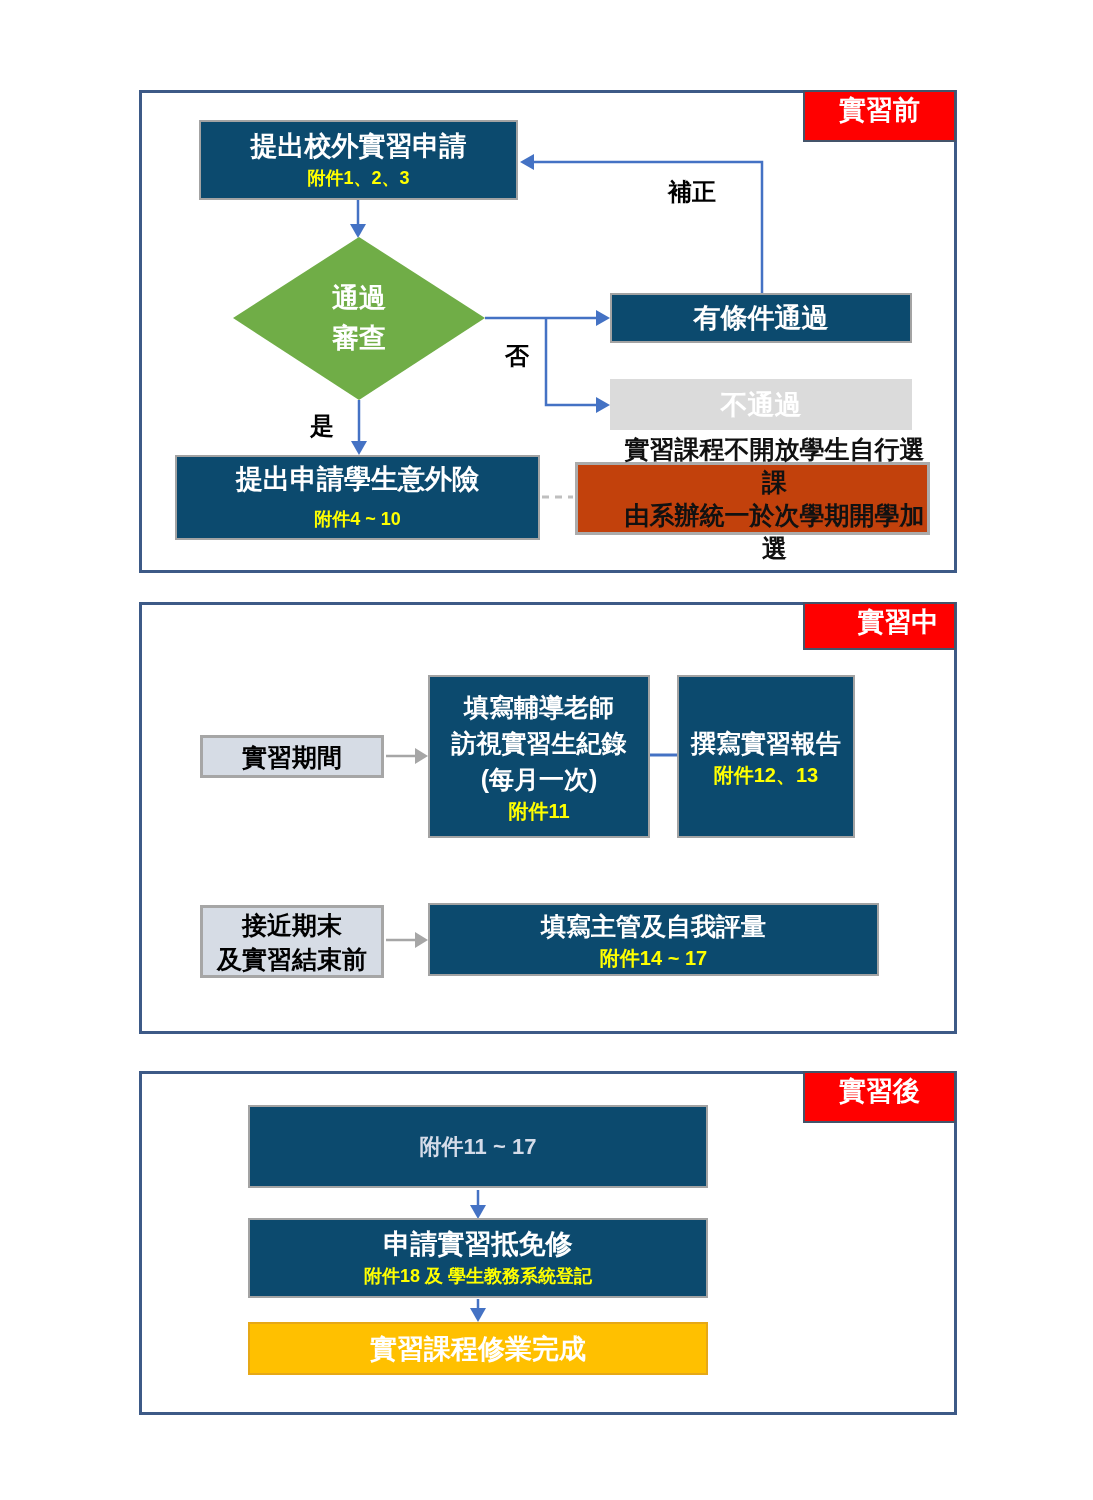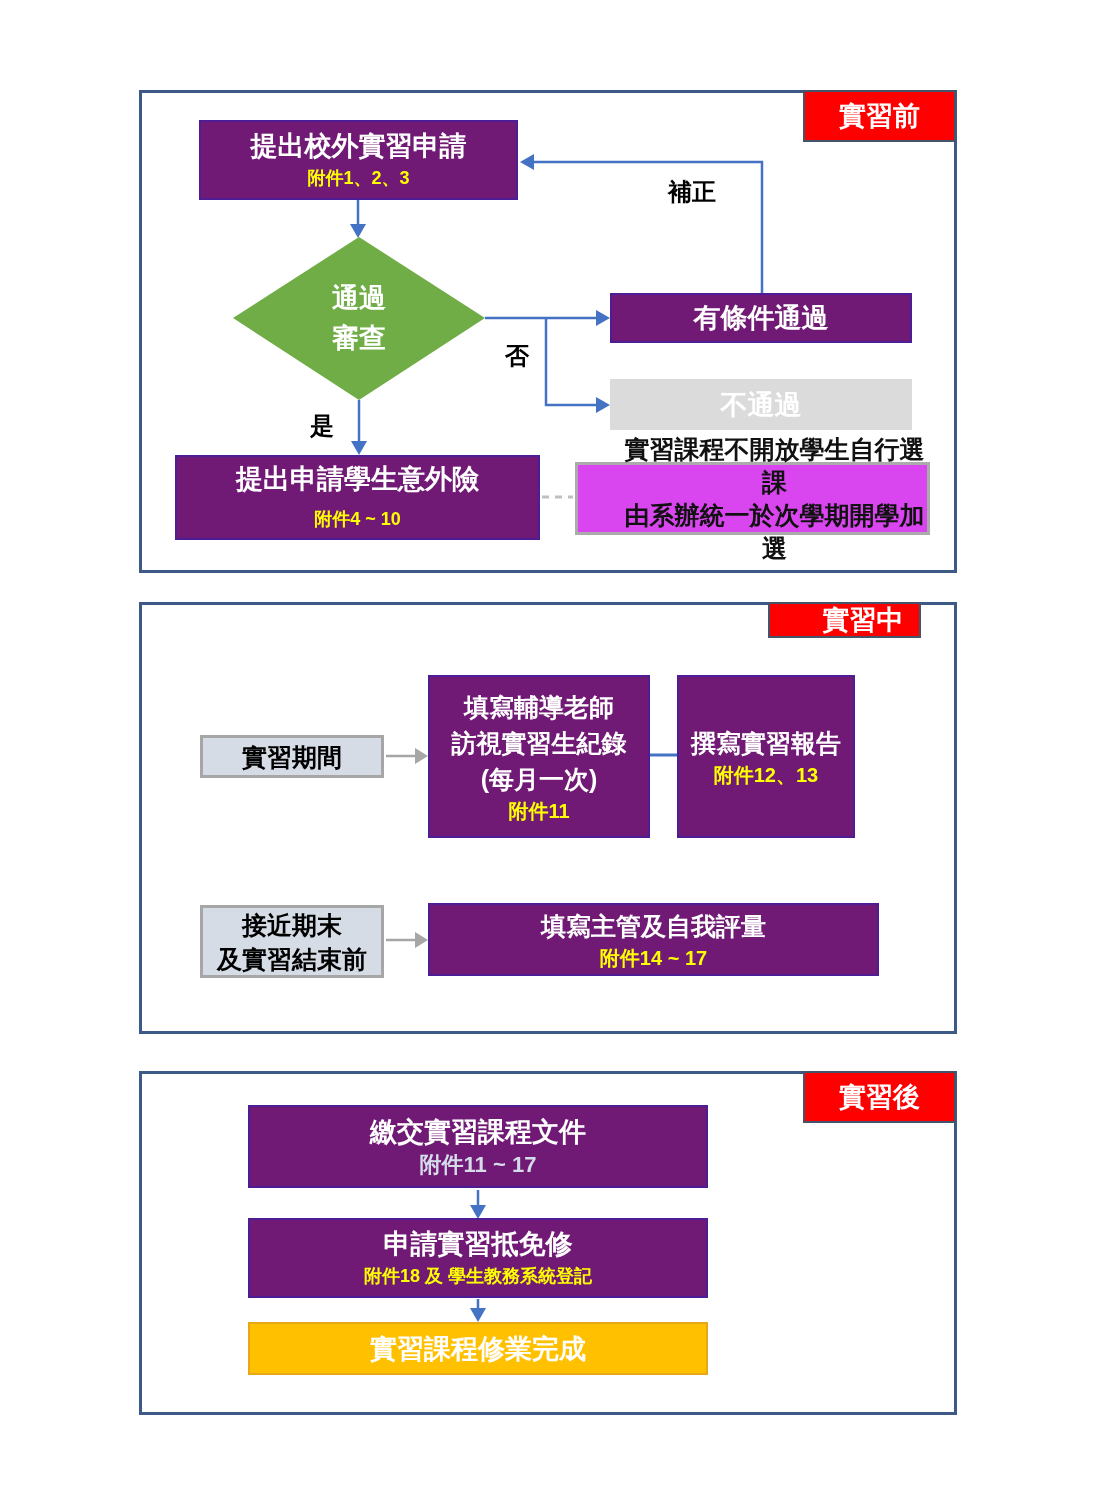--- a/index.html
+++ b/index.html
@@ -13,45 +13,45 @@
   }
   #panel-pre    { left:139px; top:90px;   width:818px; height:483px; }
   #panel-during { left:139px; top:602px;  width:818px; height:432px; }
   #panel-post   { left:139px; top:1071px; width:818px; height:344px; }
 
   #flow-svg { position:absolute; left:0; top:0; width:1093px; height:1500px; }
 
   .tab {
     position:absolute; background:#FF0000; border:2px solid #44546A;
     color:#ffffff; font-weight:bold; font-size:27px; box-sizing:border-box;
-    display:flex; align-items:center; justify-content:center;
+    display:flex; justify-content:center;
   }
   #tab-pre    { left:803px; top:90px;   width:153px; height:52px; }
-  #tab-during { left:768px; top:602px;  width:153px; height:36px;padding-left:37px; }
+  #tab-during { left:803px; top:602px;  width:153px; height:48px;padding-left:37px; }
   #tab-post   { left:803px; top:1071px; width:153px; height:52px; }
 
   .bluebox {
-    position:absolute; background:#701a75; border:2px solid #4c1d95;
+    position:absolute; background:#0c4a6e; border:2px solid #a3a3a3;
     box-sizing:border-box; display:flex; flex-direction:column;
     align-items:center; justify-content:center;
     color:#ffffff; font-weight:bold; text-align:center;
   }
   .title    { font-size:27px; line-height:36px; }
   .subtitle { font-size:18px; line-height:29px; color:#FFFF00; }
   .subtle   { font-size:22px; line-height:30px; color:#D5DCE9; }
 
   #box-apply       { left:199px; top:120px;  width:319px; height:80px; }
   #box-conditional { left:610px; top:293px;  width:302px; height:50px; }
   #box-fail        { left:610px; top:379px;  width:302px; height:51px;
                      background:#DBDBDB; border:none; }
   #box-insurance   { left:175px; top:455px;  width:365px; height:85px;gap:8px; }
 
   #note-box {
     position:absolute; left:575px; top:462px; width:355px; height:73px;
-    background:#d946ef; border:3px solid #ABABAB; box-sizing:border-box;
+    background:#c2410c; border:3px solid #ABABAB; box-sizing:border-box;
     display:flex; flex-direction:column; align-items:center; justify-content:center;
     color:#111111; font-weight:bold; font-size:25px; line-height:33px; text-align:center;padding-left:44px;
   }
 
   #diamond-label {
     position:absolute; left:293px; top:278px; width:132px; text-align:center;
     color:#ffffff; font-weight:bold; font-size:27px; line-height:40px;
   }
   .flowlabel { position:absolute; color:#000000; font-weight:bold; font-size:24px; }
   #label-supplement { left:668px; top:176px; }
@@ -208,21 +208,20 @@
 <div class="bluebox" id="box-eval">
   <div class="title">填寫主管及自我評量</div>
   <div class="subtitle">附件14 ~ 17</div>
 </div>
 
 <div class="tab" id="tab-post">
   <span>實習後</span>
 </div>
 
 <div class="bluebox" id="box-submit">
-  <div class="title">繳交實習課程文件</div>
   <div class="subtle">附件11 ~ 17</div>
 </div>
 
 <div class="bluebox" id="box-credit">
   <div class="title">申請實習抵免修</div>
   <div class="subtitle">附件18 及 學生教務系統登記</div>
 </div>
 
 <div class="bluebox" id="box-complete">
   <div class="title">實習課程修業完成</div>

